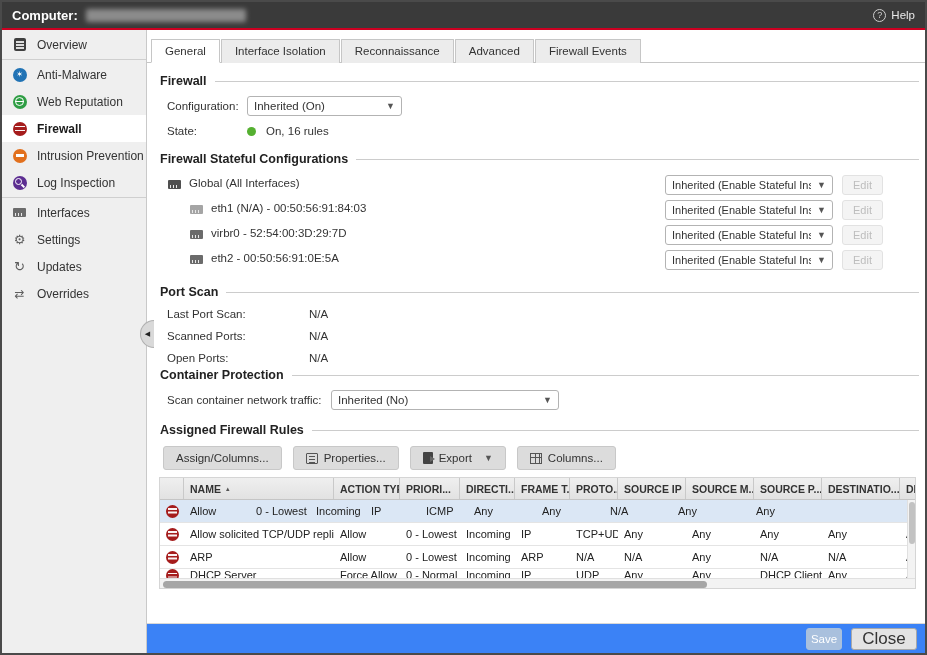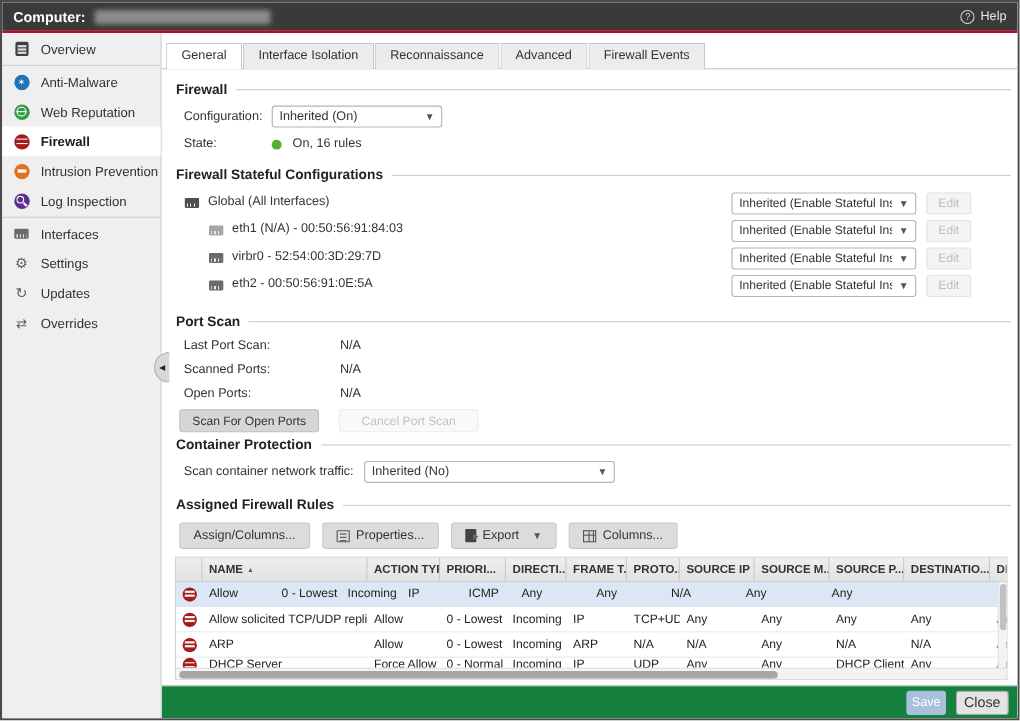--- a/index.html
+++ b/index.html
@@ -106,23 +106,23 @@
   .c4{width:55px;} .c5{width:55px;} .c6{width:48px;} .c7{width:68px;} .c8{width:68px;} .c9{width:68px;}
   .c10{width:78px;} .c11{width:50px;}
   .rowfw { width:13px; height:13px; border-radius:50%; background:#a51c1c; position:relative; flex-shrink:0; }
   .rowfw::before { content:""; position:absolute; left:2px; right:2px; top:3.5px; height:1.6px; background:#fff; box-shadow:0 3.5px 0 #fff; opacity:.95; }
   .hscroll { position:absolute; left:0; right:0; bottom:0; height:10px; background:#f3f3f3; border-top:1px solid #e0e0e0; }
   .hthumb { position:absolute; left:3px; top:1.5px; width:72%; height:7px; background:#a6a6a6; border-radius:4px; cursor:pointer; }
   .vscroll { position:absolute; right:0; top:22px; bottom:10px; width:8px; background:#f3f3f3; border-left:1px solid #e0e0e0; }
   .vthumb { position:absolute; top:2px; left:1px; width:6px; height:42px; background:#c2c2c2; border-radius:3px; cursor:pointer; }
 
   
-  .footer { position:absolute; left:0; right:0; bottom:0; height:30px; background:#15803d; border-top:1px solid #d8d8d8; display:flex; align-items:center; justify-content:flex-end; gap:9px; padding-right:8px; }
+  .footer { position:absolute; left:0; right:0; bottom:0; height:30px; background:#3b82f6; border-top:1px solid #d8d8d8; display:flex; align-items:center; justify-content:flex-end; gap:9px; padding-right:8px; }
   .btn.save { background:#a9c0dd; border-color:#a9c0dd; color:#fff; font-size:11.5px; width:36px; height:22px; }
-  .btn.close { background:#e3e3e3; border-color:#a8a8a8; color:#333; font-size:13px; width:48px; height:22px; }
+  .btn.close { background:#e3e3e3; border-color:#a8a8a8; color:#333; font-size:17px; width:66px; height:22px; }
 </style>
 </head>
 <body>
 
 <div class="dialog">
 
   <div class="titlebar">
     <span class="app-label">Computer:</span>
     <span class="redacted"></span>
     <span class="spacer"></span>
@@ -299,24 +299,20 @@
         <span class="pslabel">Last Port Scan:</span>
         <span>N/A</span>
       </div>
       <div class="frow" style="margin-top:10px">
         <span class="pslabel">Scanned Ports:</span>
         <span>N/A</span>
       </div>
       <div class="frow" style="margin-top:10px">
         <span class="pslabel">Open Ports:</span>
         <span>N/A</span>
-      </div>
-      <div class="ps-buttons">
-        <span class="btn scan">Scan For Open Ports</span>
-        <span class="btn cancel">Cancel Port Scan</span>
       </div>
 
       <div class="section-h" style="margin-top:4px">
           <span>Container Protection</span>
         </div>
       <div class="frow" style="margin-top:8px">
         <span class="cplabel">Scan container network traffic:</span>
         <span class="dd w228">
           <span class="dd-text">Inherited (No)</span>
           <span class="caret">▼</span>

